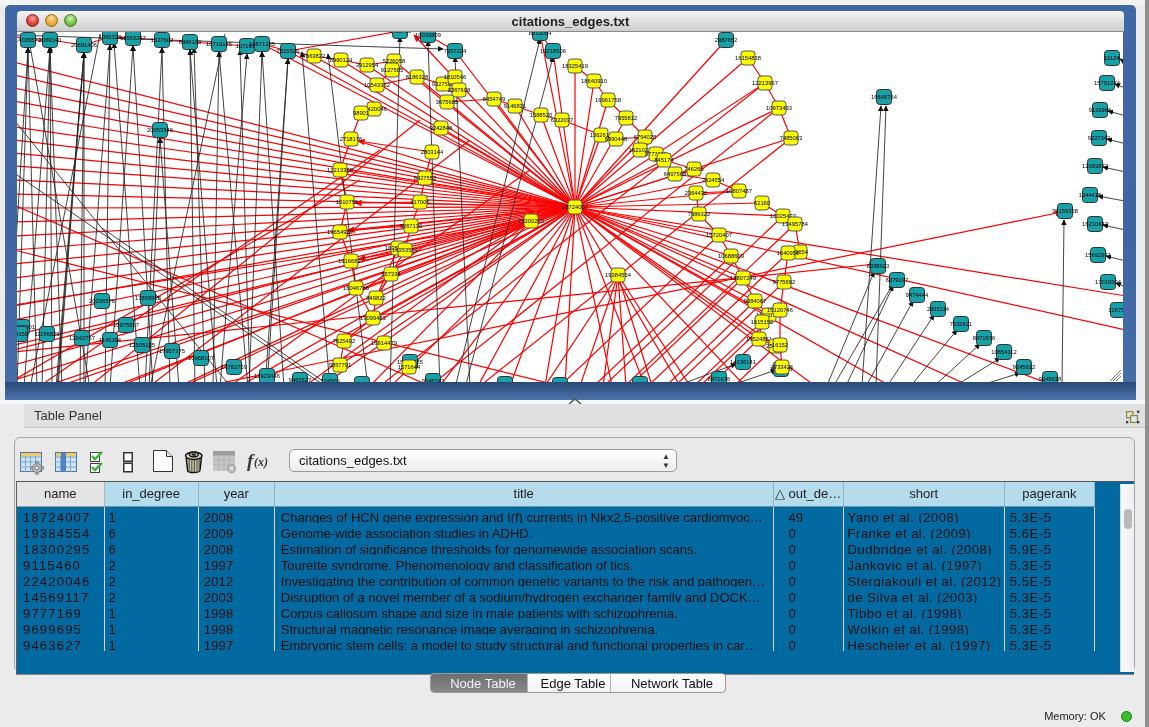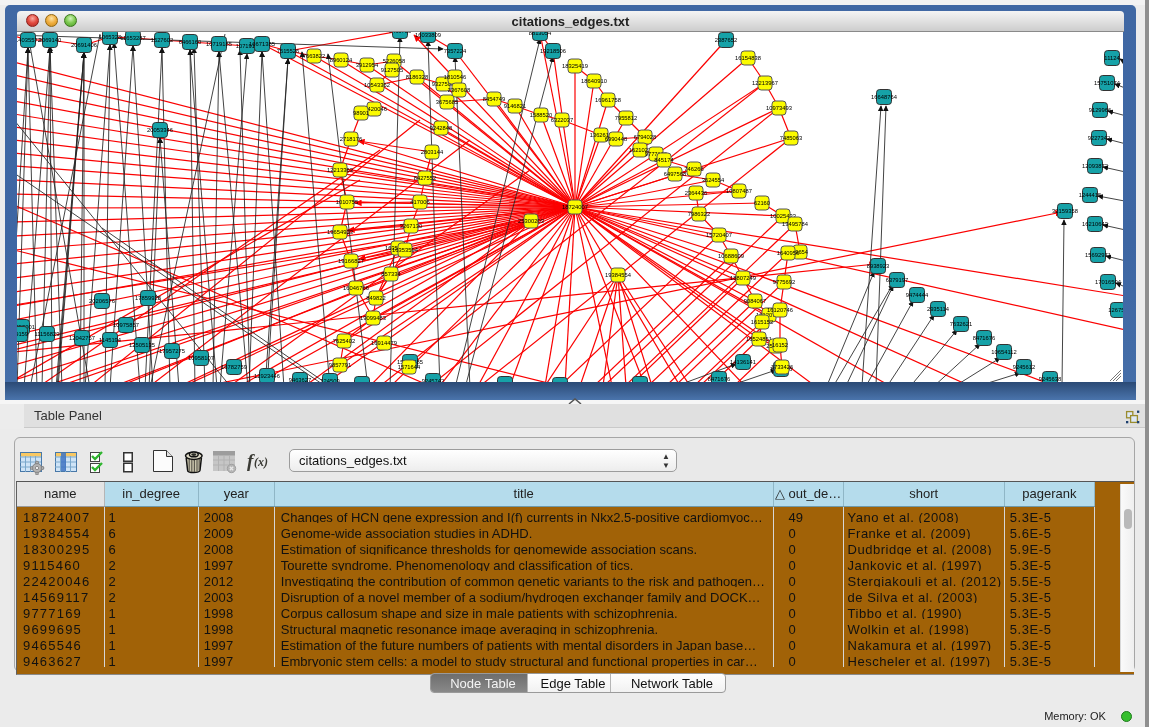--- a/index.html
+++ b/index.html
@@ -14,21 +14,21 @@
 #tl3{left:47px;background:radial-gradient(circle at 50% 32%,#d1f2bc 0%,#7cc94e 50%,#4f9e2e 100%);border:1px solid #3a761c;}
 #canvas{position:absolute;left:12px;top:27px;width:1106px;height:350px;background:#fff;overflow:hidden;}
 #rstrip{position:absolute;left:1145px;top:0;width:4px;height:727px;background:#8f8f8f;}
 #gapline{position:absolute;left:0;top:400px;width:1145px;height:4px;background:#f6f6f6;}
 #tphead{position:absolute;left:0;top:404px;width:1145px;height:24px;
  background:#e0e0e0;border-bottom:1px solid #c9c9c9;margin-left:24px;}
 #tphead .t{position:absolute;left:10px;top:4px;font-size:13px;color:#333;}
 #tpbody{position:absolute;left:0;top:429px;width:1145px;height:298px;background:#ebebeb;}
 #container{position:absolute;left:14px;top:437px;width:1121px;height:235px;background:#e9e9e9;
  border:1px solid #a6a6a6;border-radius:6px;}
-#tablezone{position:absolute;left:16px;top:481px;width:1118px;height:194px;background:#a16207;
+#tablezone{position:absolute;left:16px;top:481px;width:1118px;height:194px;background:#0369a1;
  border-top:1px solid #555;border-left:1px solid #606060;border-bottom:1px solid #8a8a8a;overflow:hidden;}
 table{border-collapse:collapse;table-layout:fixed;width:1078px;font-size:13px;color:#111;}
 th{height:24px;font-weight:normal;font-size:13px;background:#b5dcec;border-right:1px solid #8fb6c6;
  border-bottom:1px solid #6f99aa;text-align:center;padding:0;color:#222;overflow:hidden;white-space:nowrap;}
 th.c1{background:#e4e4e4;border-right:1px solid #b5b5b5;border-bottom:1px solid #9a9a9a;}
 td{height:16px;line-height:11px;padding:5px 0 0 6px;border-right:1px solid #d6d6d6;overflow:hidden;white-space:nowrap;}
 td.c1{letter-spacing:1.2px;}td.c2{padding-left:4px;}td.c3{padding-left:5px;letter-spacing:0.2px;}
 td.c6{letter-spacing:0.5px;padding-left:4px}td.c7{padding-left:5px;letter-spacing:0.55px;}
 td.c5{padding-left:15px}
 col.c1{width:87px}col.c2{width:94px}col.c3{width:76px}col.c4{width:498px}
@@ -809,39 +809,30 @@
           <td class="c5">0</td>
           <td class="c6">de Silva et al. (2003)</td>
           <td class="c7">5.3E-5</td>
         </tr>
         <tr>
           <td class="c1">9777169</td>
           <td class="c2">1</td>
           <td class="c3">1998</td>
           <td class="c4">Corpus callosum shape and size in male patients with schizophrenia.</td>
           <td class="c5">0</td>
-          <td class="c6">Tibbo et al. (1990)</td>
+          <td class="c6">Tibbo et al. (1998)</td>
           <td class="c7">5.3E-5</td>
         </tr>
         <tr>
           <td class="c1">9699695</td>
           <td class="c2">1</td>
           <td class="c3">1998</td>
           <td class="c4">Structural magnetic resonance image averaging in schizophrenia.</td>
           <td class="c5">0</td>
           <td class="c6">Wolkin et al. (1998)</td>
-          <td class="c7">5.3E-5</td>
-        </tr>
-        <tr>
-          <td class="c1">9465546</td>
-          <td class="c2">1</td>
-          <td class="c3">1997</td>
-          <td class="c4">Estimation of the future numbers of patients with mental disorders in Japan base…</td>
-          <td class="c5">0</td>
-          <td class="c6">Nakamura et al. (1997)</td>
           <td class="c7">5.3E-5</td>
         </tr>
         <tr>
           <td class="c1">9463627</td>
           <td class="c2">1</td>
           <td class="c3">1997</td>
           <td class="c4">Embryonic stem cells: a model to study structural and functional properties in car…</td>
           <td class="c5">0</td>
           <td class="c6">Hescheler et al. (1997)</td>
           <td class="c7">5.3E-5</td>

